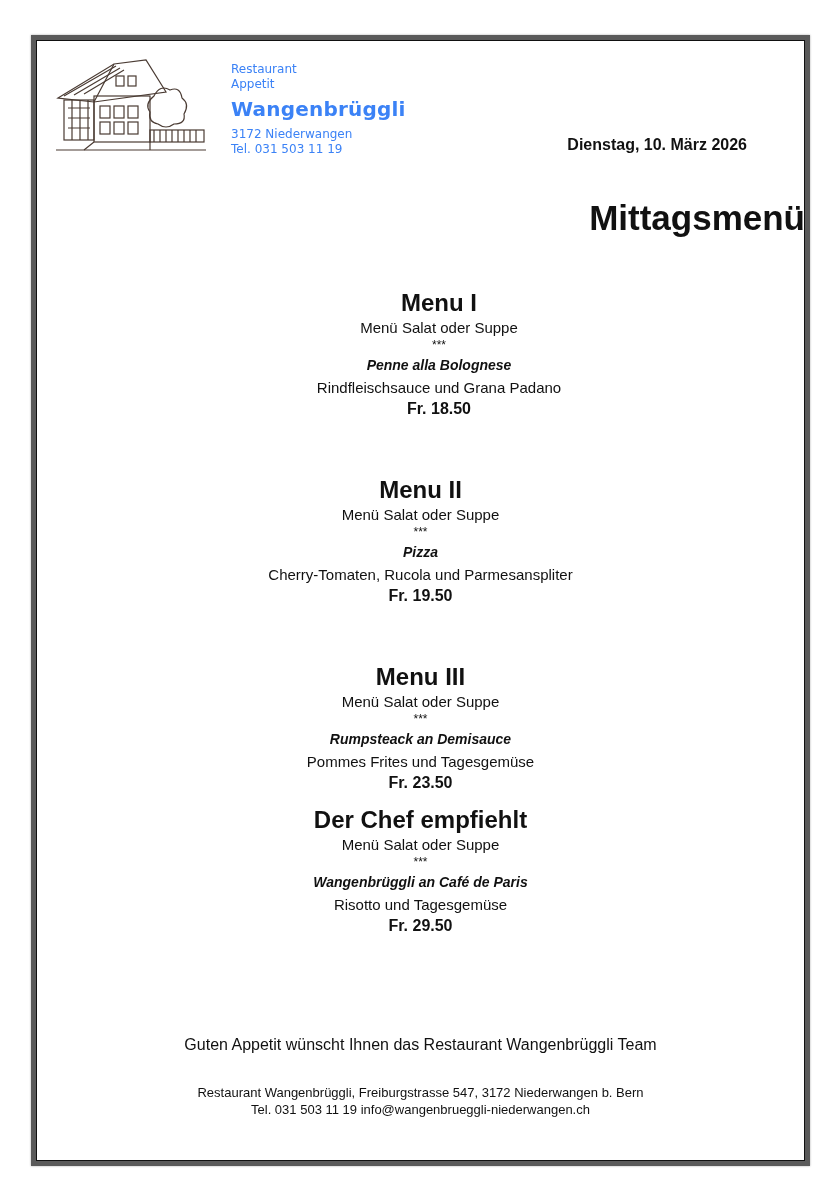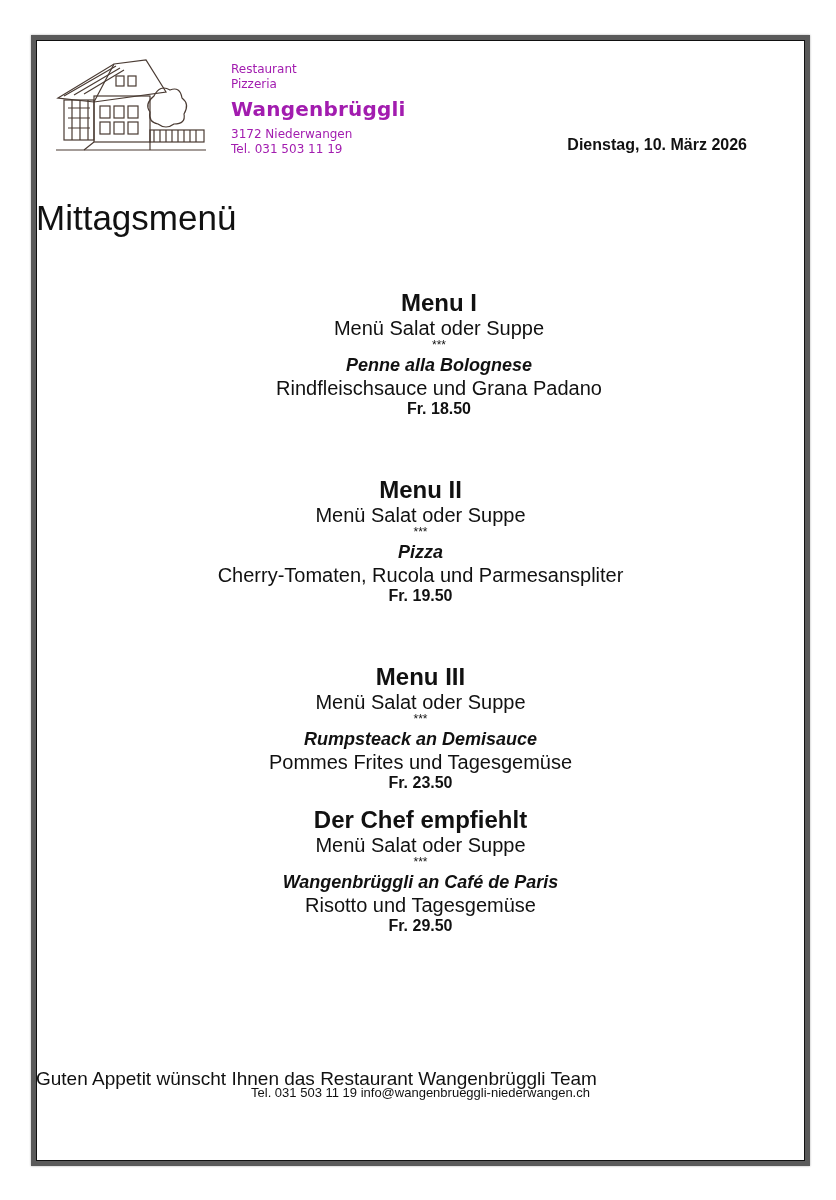--- a/index.html
+++ b/index.html
@@ -9,32 +9,32 @@
     font-family: "Liberation Sans", sans-serif; color: #111;
   }
   .frame {
     position: absolute; left: 31px; top: 35px; width: 779px; height: 1131px;
     border: 5px solid #5a5a5a; box-sizing: border-box;
     box-shadow: inset 0 0 0 1px #111, 0 0 2px #aaa;
     background: #fff;
   }
   .logo { position: absolute; left: 18px; top: 12px; width: 340px; height: 110px; }
   .logo-img { position: absolute; left: 0; top: 4px; width: 155px; height: 100px; }
-  .logo-text { position: absolute; left: 177px; top: 10px; color: #a21caf; font-family: "DejaVu Sans", sans-serif; }
+  .logo-text { position: absolute; left: 177px; top: 10px; color: #3b82f6; font-family: "DejaVu Sans", sans-serif; }
   .lt-small { font-size: 12px; line-height: 15px; }
   .lt-big { font-size: 20px; font-weight: bold; line-height: 30px; letter-spacing: 0.2px; margin-top: 2px; margin-bottom: 3px; }
   .date { position: absolute; right: 58px; top: 96px; font-size: 16px; font-weight: bold; }
-  .title { position: absolute; left: 0; right: 0; top: 158px; text-align: left; font-size: 35px; font-weight: normal; }
+  .title { position: absolute; left: 0; right: 0; top: 158px; text-align: right; font-size: 35px; font-weight: bold; }
   .menu { position: absolute; left: 0; right: 0; text-align: center; }
   .m-head { font-size: 24px; font-weight: bold; line-height: 30px; }
-  .m-line { font-size: 20px; line-height: 20px; }
+  .m-line { font-size: 15px; line-height: 20px; }
   .m-stars { font-size: 12px; line-height: 14px; }
-  .m-dish { font-size: 18px; font-weight: bold; font-style: italic; line-height: 26px; text-align: center; }
+  .m-dish { font-size: 14px; font-weight: bold; font-style: italic; line-height: 26px; text-align: center; }
   .m-price { font-size: 16px; font-weight: bold; line-height: 21px; }
-  .greet { position: absolute; left: 0; right: 0; top: 996px; font-size: 19px; margin-top: 32px; }
+  .greet { position: absolute; left: 0; right: 0; top: 996px; text-align: center; font-size: 16px; }
   .footer { position: absolute; left: 0; right: 0; top: 1044px; text-align: center; font-size: 13px; line-height: 17px; }
 </style>
 </head>
 <body>
 
 <div class="frame">
 
   <div class="logo">
     <svg class="logo-img" viewBox="0 0 155 100">
       <g fill="none" stroke="#4a3b33" stroke-width="1.2">
@@ -59,21 +59,21 @@
         <path d="M100 40 q6 -12 16 -6 q10 -4 12 8 q8 6 2 16 q2 10 -10 10 q-8 6 -16 0 q-10 -2 -8 -12 q-6 -8 4 -16 Z"></path>
 
         <rect x="96" y="74" width="54" height="12"></rect>
         <path d="M100 74 v12 M106 74 v12 M112 74 v12 M118 74 v12 M124 74 v12 M130 74 v12 M136 74 v12 M142 74 v12"></path>
         <path d="M2 94 L152 94"></path>
         <path d="M40 86 L30 94 M96 86 L96 94"></path>
       </g>
     </svg>
     <div class="logo-text">
       <div class="lt-small">Restaurant</div>
-      <div class="lt-small">Pizzeria</div>
+      <div class="lt-small">Appetit</div>
       <div class="lt-big">Wangenbrüggli</div>
       <div class="lt-small">3172 Niederwangen</div>
       <div class="lt-small">Tel. 031 503 11 19</div>
     </div>
   </div>
 
   <div class="date">Dienstag, 10. März 2026</div>
 
   <div class="title">Mittagsmenü</div>
 
@@ -109,16 +109,17 @@
     <div class="m-line">Menü Salat oder Suppe</div>
     <div class="m-stars">***</div>
     <div class="m-dish">Wangenbrüggli an Café de Paris</div>
     <div class="m-line">Risotto und Tagesgemüse</div>
     <div class="m-price">Fr. 29.50</div>
   </div>
 
   <div class="greet">Guten Appetit wünscht Ihnen das Restaurant Wangenbrüggli Team</div>
 
   <div class="footer">
+    <div>Restaurant Wangenbrüggli, Freiburgstrasse 547, 3172 Niederwangen b. Bern</div>
     <div>Tel. 031 503 11 19 info@wangenbrueggli-niederwangen.ch</div>
   </div>
 
 </div>
 
 </body></html>

